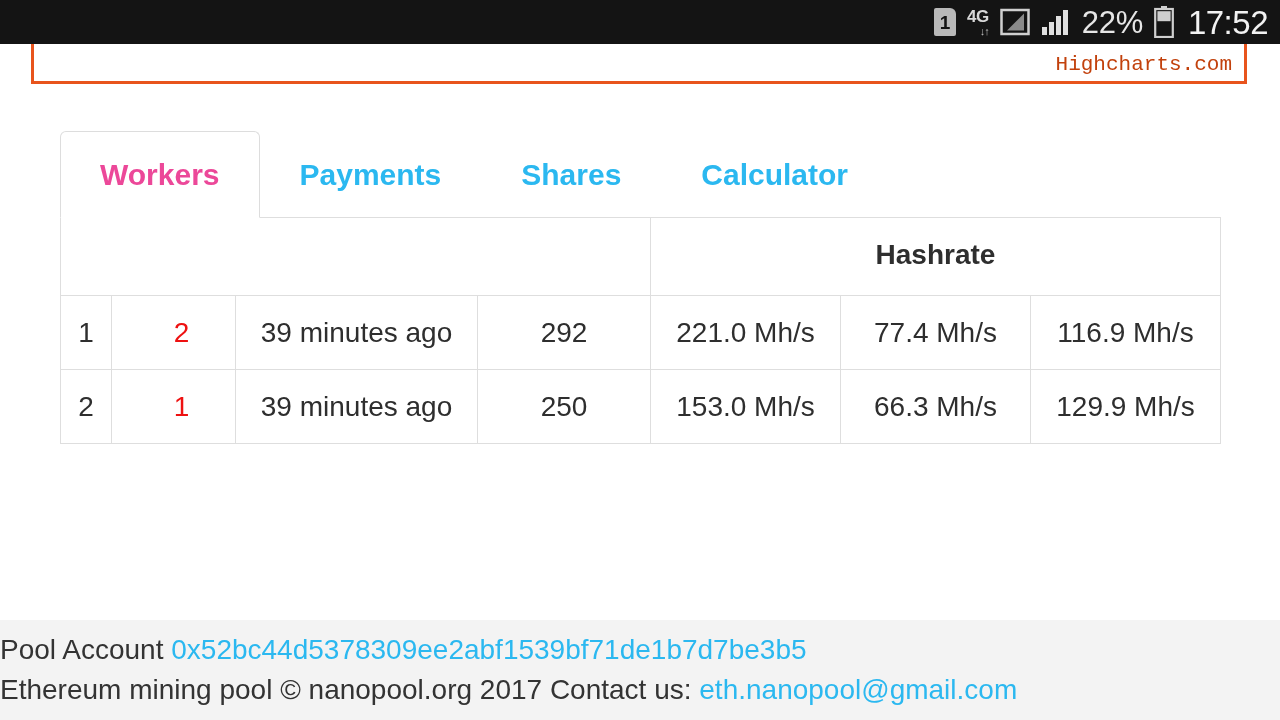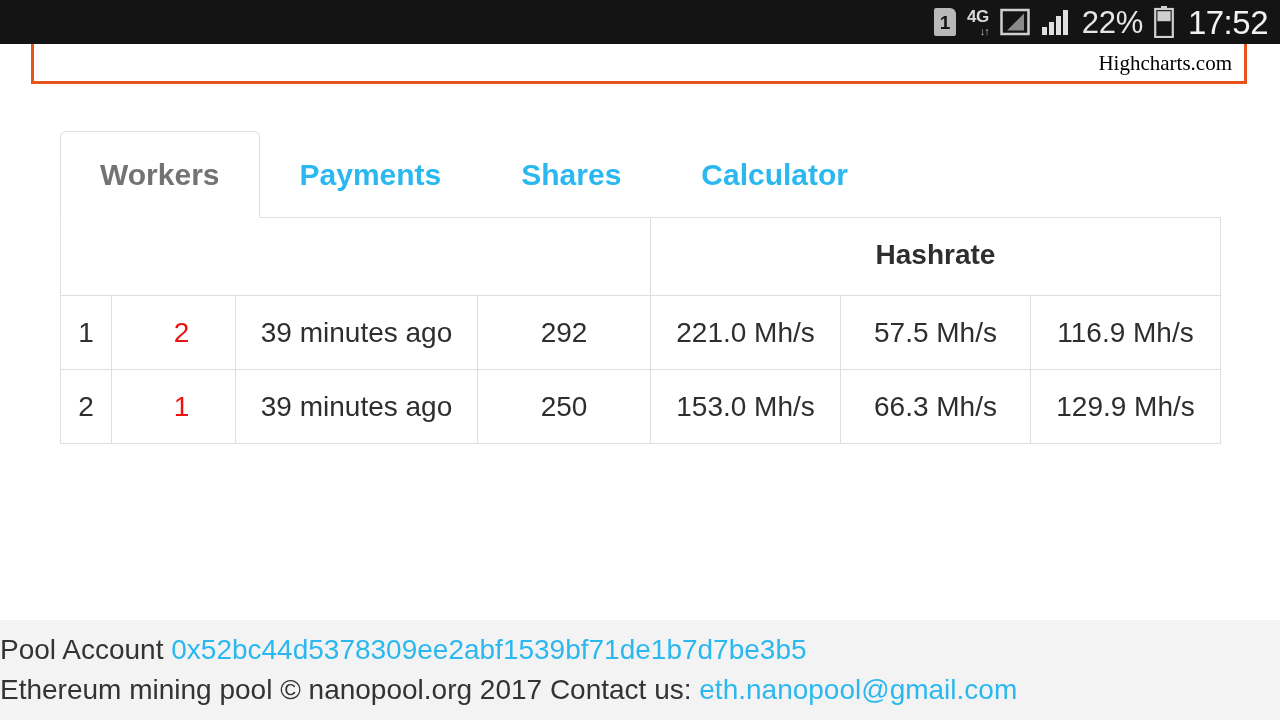--- a/index.html
+++ b/index.html
@@ -93,23 +93,23 @@
     height: 40px;
     background: #ffffff;
     border-left: 3px solid #e8541d;
     border-right: 3px solid #e8541d;
     border-bottom: 3px solid #e8541d;
   }
   .chart-credit {
     position: absolute;
     right: 12px;
     bottom: 5px;
-    color: #000000;
+    color: #c2410c;
     font-size: 21px;
-    font-family: Liberation Serif, serif;
+    font-family: Liberation Mono, monospace;
   }
 
   
   .tabs {
     position: absolute;
     left: 60px;
     top: 131px;
     width: 1160px;
     height: 87px;
     display: flex;
@@ -123,21 +123,21 @@
     font-weight: 700;
     color: #2bb8f0;
     padding: 0 39px;
     height: 87px;
     background: transparent;
     border: 1px solid transparent;
     cursor: pointer;
     white-space: nowrap;
   }
   .tab.active {
-    color: #737373;
+    color: #ec4899;
     background: #ffffff;
     border: 1px solid #dddddd;
     border-bottom-color: #ffffff;
     border-radius: 6px 6px 0 0;
     position: relative;
     z-index: 3;
   }
 
   
   .wtable {
@@ -313,21 +313,21 @@
         <th class="grp" colspan="3">Hashrate</th>
       </tr>
     </thead>
     <tbody>
       <tr>
         <td class="idx">1</td>
         <td class="wname">2</td>
         <td>39 minutes ago</td>
         <td>292</td>
         <td>221.0 Mh/s</td>
-        <td>57.5 Mh/s</td>
+        <td>77.4 Mh/s</td>
         <td>116.9 Mh/s</td>
       </tr>
       <tr>
         <td class="idx">2</td>
         <td class="wname">1</td>
         <td>39 minutes ago</td>
         <td>250</td>
         <td>153.0 Mh/s</td>
         <td>66.3 Mh/s</td>
         <td>129.9 Mh/s</td>

